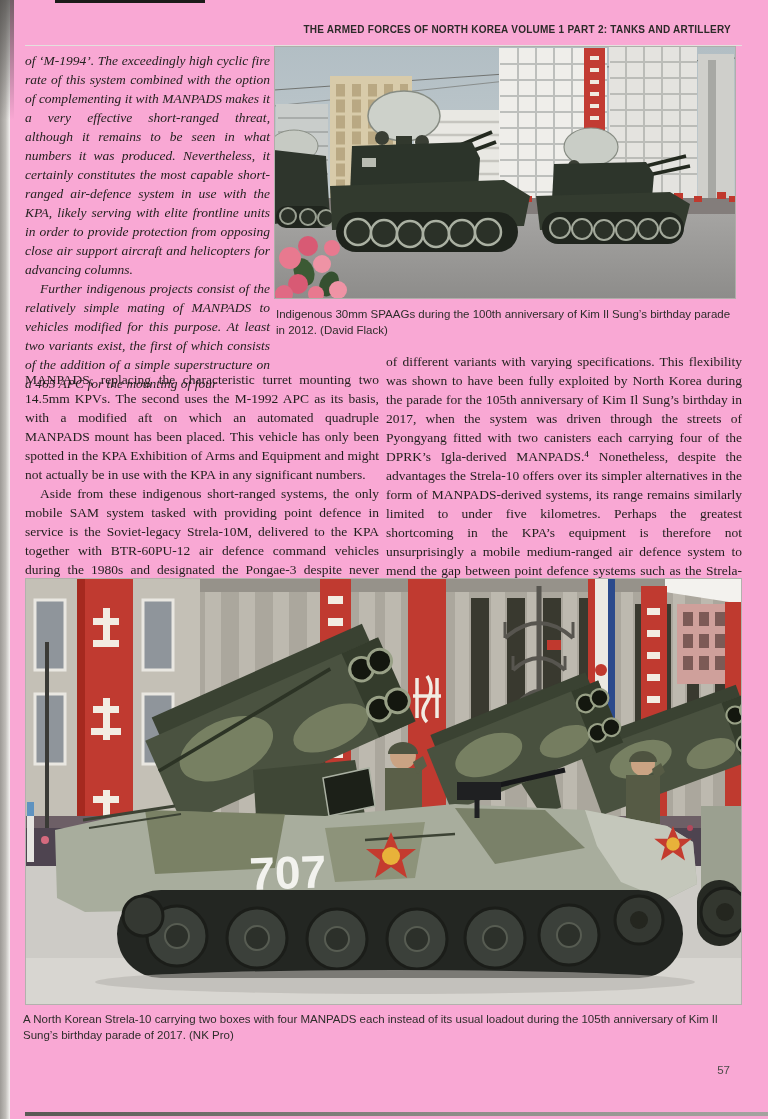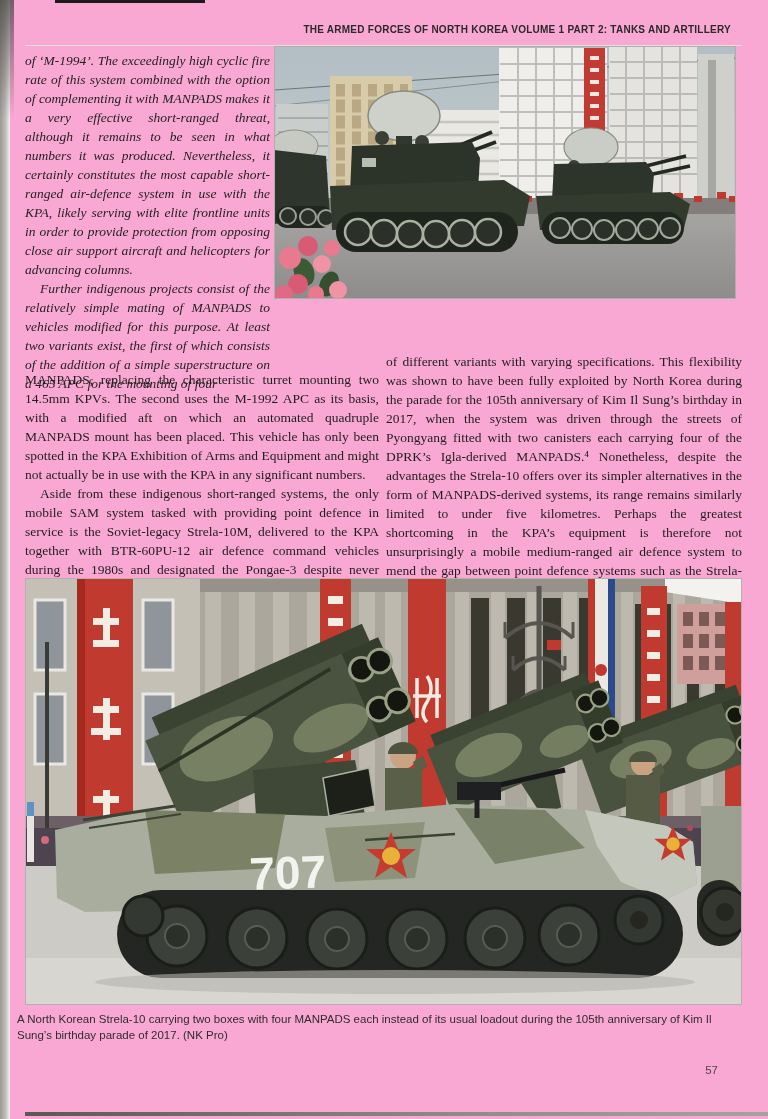--- a/index.html
+++ b/index.html
@@ -28,23 +28,23 @@
   #col-right{position:absolute;top:352px;left:386px;width:356px;}
 
   .photo{position:absolute;background:#cfcecb;}
   #top-photo{top:46px;left:274px;width:462px;height:253px;}
   #bottom-photo{top:578px;left:25px;width:717px;height:427px;}
   .photo svg{display:block;width:100%;height:100%;}
 
   .caption{position:absolute;font-family:"Liberation Sans",sans-serif;font-size:11.5px;
      line-height:15.5px;color:#2e2d2b;text-align:left;}
   #top-caption{top:307px;left:276px;width:458px;}
-  #bottom-caption{top:1012px;left:17px;width:714px;}
-
-  .page-number{position:absolute;top:1064px;right:50px;
+  #bottom-caption{top:1012px;left:23px;width:714px;}
+
+  .page-number{position:absolute;top:1064px;right:38px;
      font-family:"Liberation Sans",sans-serif;font-size:11.5px;color:#4c4b49;}
 </style>
 </head>
 <body>
 
 <div id="page">
 
   <div id="spine"></div>
   <div id="spine-top"></div>
   <div id="topline"></div>
@@ -223,20 +223,21 @@
           <circle cx="24" cy="238" r="10" fill="#d85a74"></circle>
         <circle cx="58" cy="202" r="8" fill="#e8798f"></circle>
           <circle cx="64" cy="244" r="9" fill="#ef93a5"></circle>
         <circle cx="10" cy="248" r="9" fill="#e06a84"></circle>
           <circle cx="42" cy="248" r="8" fill="#e8798f"></circle>
       </g>
       <rect x="0.5" y="0.5" width="461" height="252" fill="none" stroke="#b0aeaa"></rect>
     </svg>
   </div>
 
+  <div id="top-caption" class="caption">Indigenous 30mm SPAAGs during the 100th anniversary of Kim Il Sung’s birthday parade in 2012. (David Flack)</div>
 
   <div id="col-left" class="bodytext">
     <p>MANPADS, replacing the characteristic turret mounting two 14.5mm KPVs. The second uses the M-1992 APC as its basis, with a modified aft on which an automated quadruple MANPADS mount has been placed. This vehicle has only been spotted in the KPA Exhibition of Arms and Equipment and might not actually be in use with the KPA in any significant numbers.</p>
     <p class="indent">Aside from these indigenous short-ranged systems, the only mobile SAM system tasked with providing point defence in service is the Soviet-legacy Strela-10M, delivered to the KPA together with BTR-60PU-12 air defence command vehicles during the 1980s and designated the Pongae-3 despite never entering indigenous production. The effectiveness of this system is somewhat dependent on the type of missiles employed, as the Strela-10 can fire a range</p>
   </div>
   <div id="col-right" class="bodytext">
     <p>of different variants with varying specifications. This flexibility was shown to have been fully exploited by North Korea during the parade for the 105th anniversary of Kim Il Sung’s birthday in 2017, when the system was driven through the streets of Pyongyang fitted with two canisters each carrying four of the DPRK’s Igla-derived MANPADS.⁴ Nonetheless, despite the advantages the Strela-10 offers over its simpler alternatives in the form of MANPADS-derived systems, its range remains similarly limited to under five kilometres. Perhaps the greatest shortcoming in the KPA’s equipment is therefore not unsurprisingly a mobile medium-ranged air defence system to mend the gap between point defence systems such as the Strela-10M and fixed strategic systems such as the S-75. Despite efforts to ameliorate this issue by modifying existing SAMs to suit this purpose</p>
   </div>
 
   <div id="bottom-photo" class="photo">

